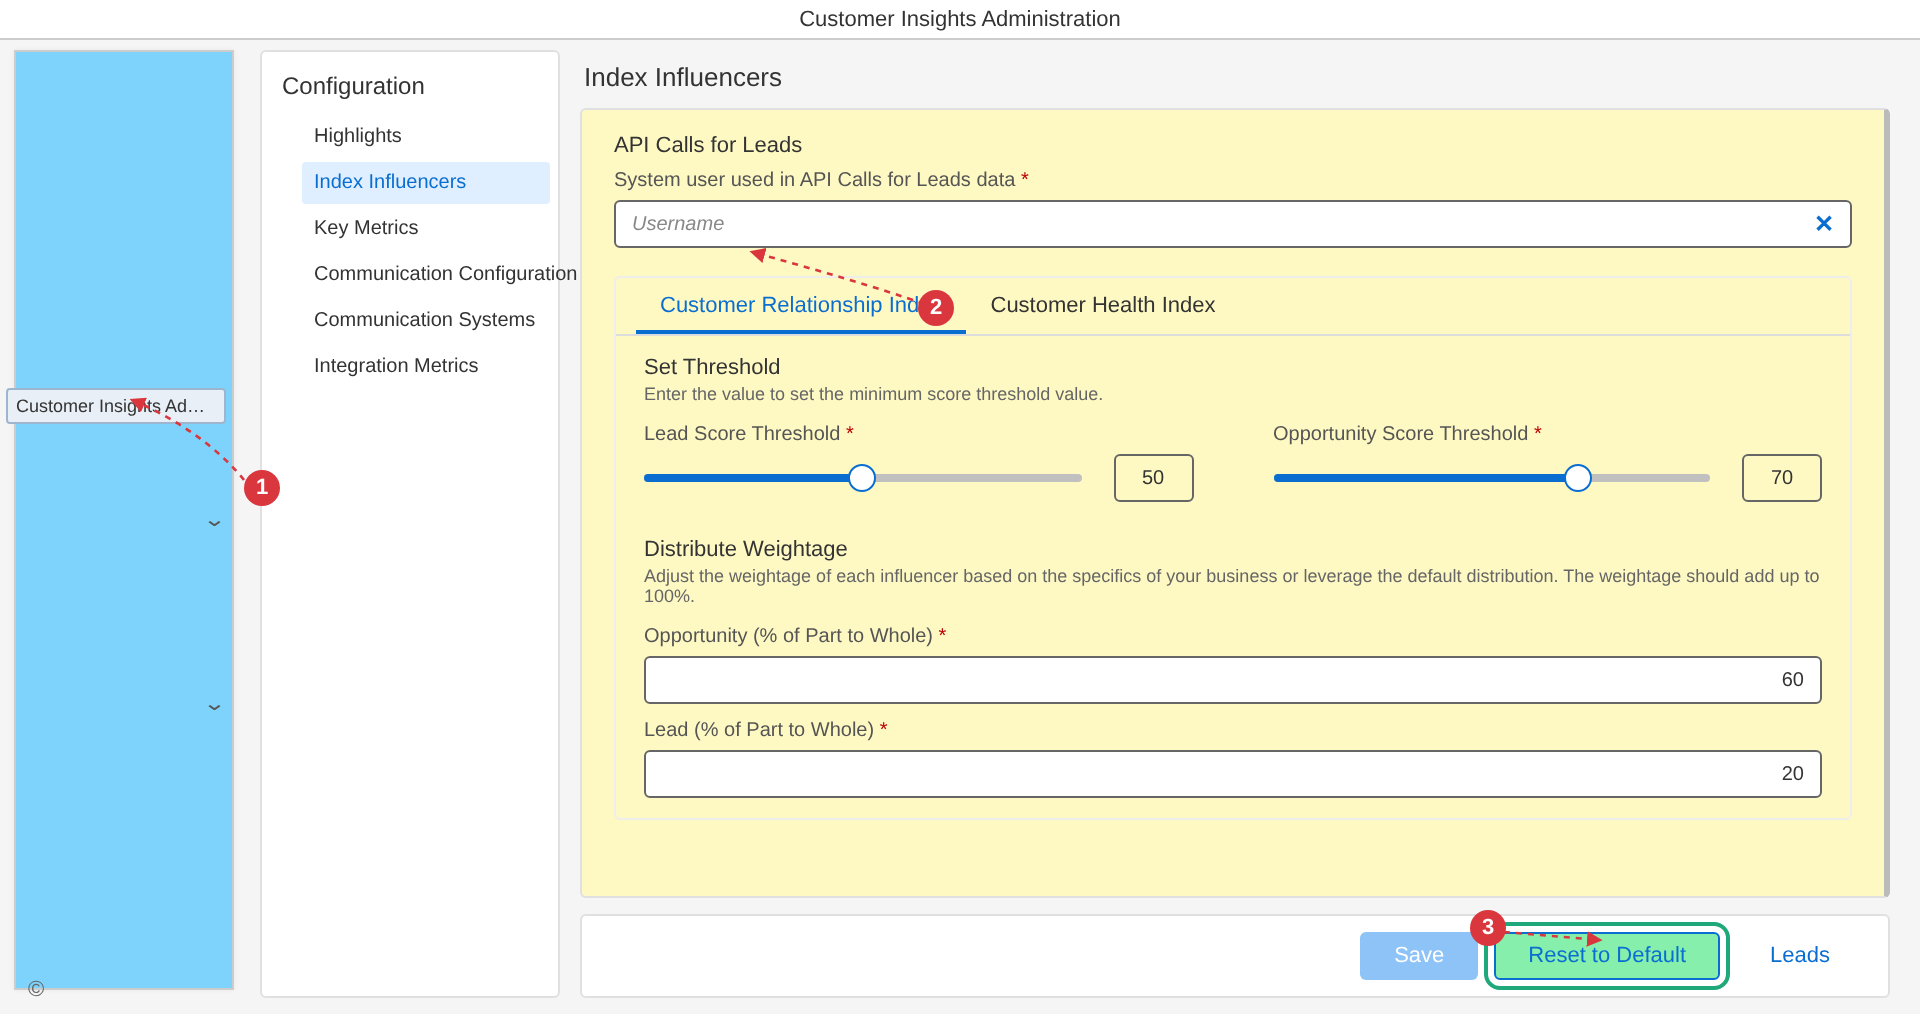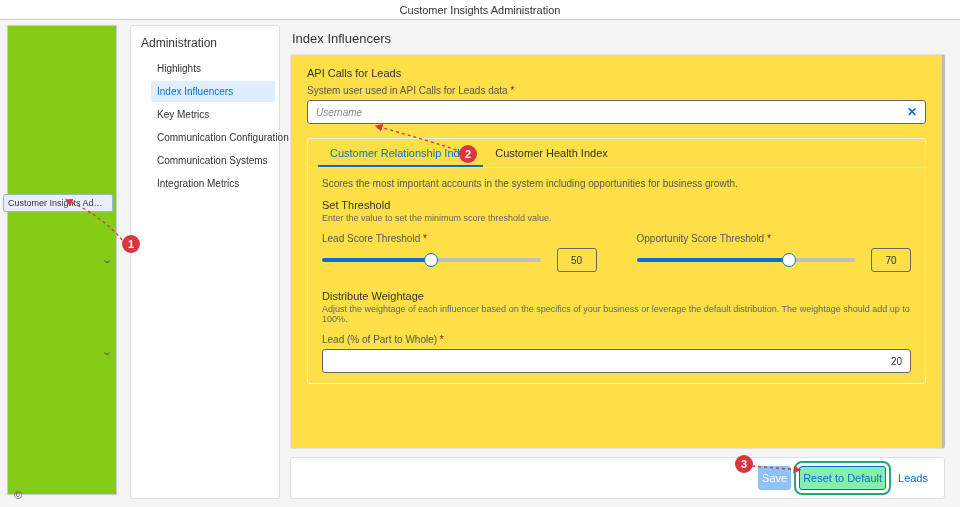--- a/index.html
+++ b/index.html
@@ -25,21 +25,21 @@
     color: #333;
     background: #fff;
   }
   
   .left-strip {
     position: absolute;
     left: 7px;
     top: 25px;
     width: 110px;
     height: 470px;
-    background: #84cc16;
+    background: #7dd3fc;
     border: 1px solid #ccc;
     box-shadow: 0 0 3px rgba(0,0,0,0.05);
   }
   .left-strip .badge {
     position: absolute;
     left: -5px;
     top: 168px;
     width: 110px;
     font-size: 9px;
     padding: 3px 4px;
@@ -108,21 +108,21 @@
     flex-direction: column;
     position: relative;
   }
   .page-title {
     font-size: 13px;
     color: #333;
     padding: 6px 2px 8px 2px;
   }
   .content-body {
     flex: 1;
-    background: #fde047;
+    background: #fef9c3;
     border: 1px solid #e0e0e0;
     border-radius: 3px;
     overflow: hidden;
     position: relative;
     border-right: 3px solid #bbb;
   }
   .inner-scroll {
     padding: 8px 16px 0 16px;
   }
   .card-section-title {
@@ -278,21 +278,21 @@
     border-radius: 3px;
     padding: 8px 12px;
     display: flex;
     justify-content: flex-end;
     align-items: center;
     gap: 8px;
     position: relative;
   }
   .btn {
     font-size: 11px;
-    padding: 5px 3px;
+    padding: 5px 16px;
     border-radius: 3px;
     cursor: pointer;
     border: 1px solid transparent;
   }
   .btn-save {
     background: #8ec3f7;
     color: #fff;
   }
   .btn-reset {
     background: #86efac;
@@ -336,21 +336,21 @@
 
 <div class="left-strip">
   <div class="badge">Customer Insights Admi...</div>
   <span class="chev chev1">⌄</span>
   <span class="chev chev2">⌄</span>
 </div>
 
 <div class="main">
 
   <div class="sidebar">
-    <div class="sidebar-title">Administration</div>
+    <div class="sidebar-title">Configuration</div>
     <div class="sidebar-item">Highlights</div>
     <div class="sidebar-item active">Index Influencers</div>
     <div class="sidebar-item">Key Metrics</div>
     <div class="sidebar-item">Communication Configuration</div>
     <div class="sidebar-item">Communication Systems</div>
     <div class="sidebar-item">Integration Metrics</div>
   </div>
 
   <div class="content">
     <div class="page-title">Index Influencers</div>
@@ -366,21 +366,20 @@
           <span class="placeholder">Username</span>
           <span class="clear-x">✕</span>
         </div>
 
         <div class="tabs-card">
           <div class="tabs">
             <div class="tab active">Customer Relationship Index</div>
             <div class="tab">Customer Health Index</div>
           </div>
           <div class="tabs-inner">
-            <div class="desc">Scores the most important accounts in the system including opportunities for business growth.</div>
             <div class="subhead">Set Threshold</div>
             <div class="small">Enter the value to set the minimum score threshold value.</div>
 
             <div class="sliders-row">
 
               <div class="slider-block">
                 <div class="field-label">
                   <span class="req">Lead Score Threshold</span>
                 </div>
                 <div class="slider-wrap">
@@ -405,20 +404,29 @@
                   </div>
                   <div class="slider-value-box">70</div>
                 </div>
               </div>
             </div>
 
             <div class="dist-section">
               <div class="subhead">Distribute Weightage</div>
               <div class="small">Adjust the weightage of each influencer based on the specifics of your business or leverage the default distribution. The weightage should add up to 100%.</div>
 
+              <div class="dist-field">
+                <div class="field-label">
+                  <span class="req">Opportunity (% of Part to Whole)</span>
+                </div>
+                <div class="input-box">
+                  <span></span>
+                  <span class="val">60</span>
+                </div>
+              </div>
 
               <div class="dist-field">
                 <div class="field-label">
                   <span class="req">Lead (% of Part to Whole)</span>
                 </div>
                 <div class="input-box">
                   <span></span>
                   <span class="val">20</span>
                 </div>
               </div>

